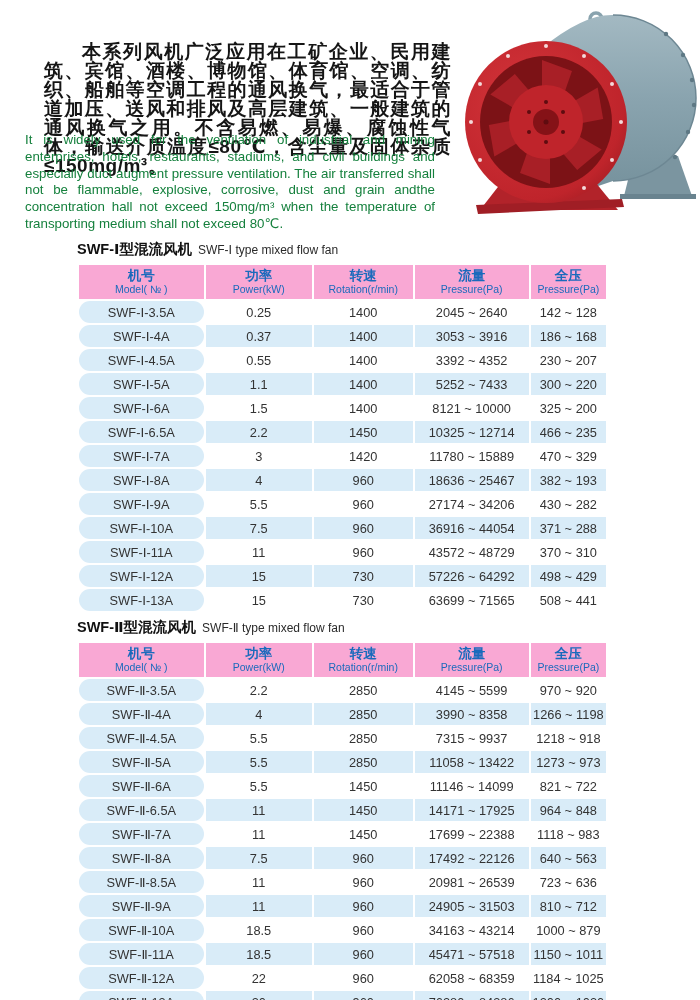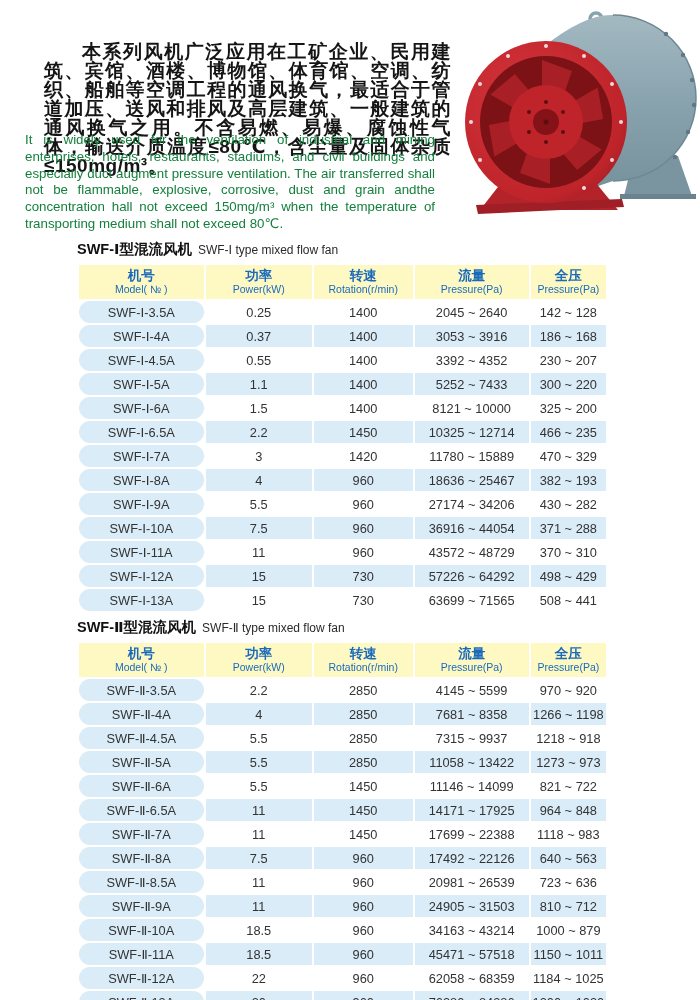--- a/index.html
+++ b/index.html
@@ -20,21 +20,21 @@
   .section{position:absolute;left:77px;width:531px;}
   .section.s0{top:240px;}
   .section.s1{top:618px;}
   .sec-title{margin:0 0 4px 0;font-size:14.5px;color:#111;font-weight:bold;white-space:nowrap;}
   .sec-title .t-en{font-weight:normal;font-size:12px;color:#2a2a2a;margin-left:6px;}
   table.spec{
     border-collapse:separate;border-spacing:2px;table-layout:fixed;
     width:531px;
   }
   table.spec th{
-    background:#fef9c3;color:#1a6abc;font-weight:bold;
+    background:#f9a8d4;color:#1a6abc;font-weight:bold;
     padding:3px 0 4px 0;text-align:center;vertical-align:middle;
   }
   table.spec th .h-cn{font-size:13.5px;line-height:15px;}
   table.spec th .h-en{font-size:10.5px;line-height:12px;font-weight:normal;}
   table.spec td{
     background:#ffffff;color:#333;text-align:center;vertical-align:middle;
     font-size:12.8px;height:20px;white-space:nowrap;overflow:hidden;
   }
   table.spec td:first-child{background:#d9ecf8;border-radius:11px;}
   table.spec tbody tr:nth-child(even) td{background:#d9ecf8;}
@@ -294,21 +294,21 @@
             <td>SWF-Ⅱ-3.5A</td>
             <td>2.2</td>
             <td>2850</td>
             <td>4145 ~ 5599</td>
             <td>970 ~ 920</td>
           </tr>
           <tr>
             <td>SWF-Ⅱ-4A</td>
             <td>4</td>
             <td>2850</td>
-            <td>7681 ~ 8358</td>
+            <td>3990 ~ 8358</td>
             <td>1266 ~ 1198</td>
           </tr>
           <tr>
             <td>SWF-Ⅱ-4.5A</td>
             <td>5.5</td>
             <td>2850</td>
             <td>7315 ~ 9937</td>
             <td>1218 ~ 918</td>
           </tr>
           <tr>

